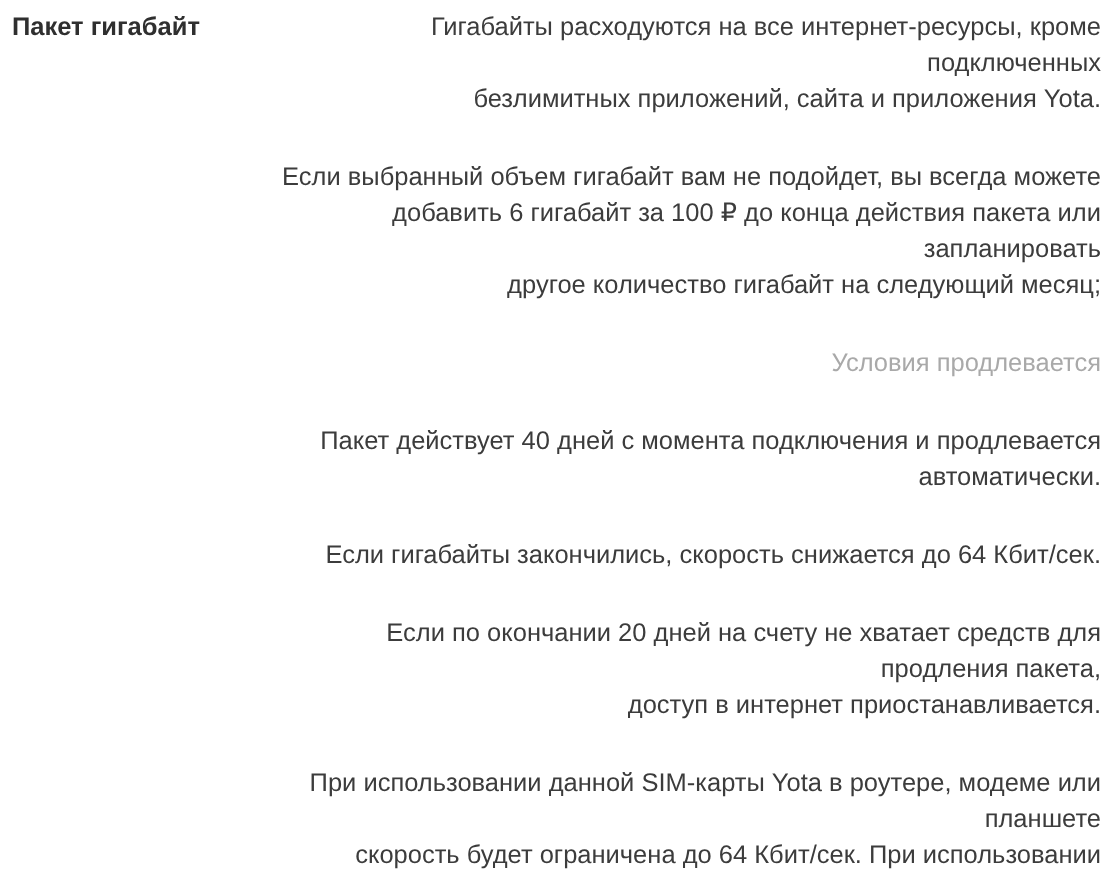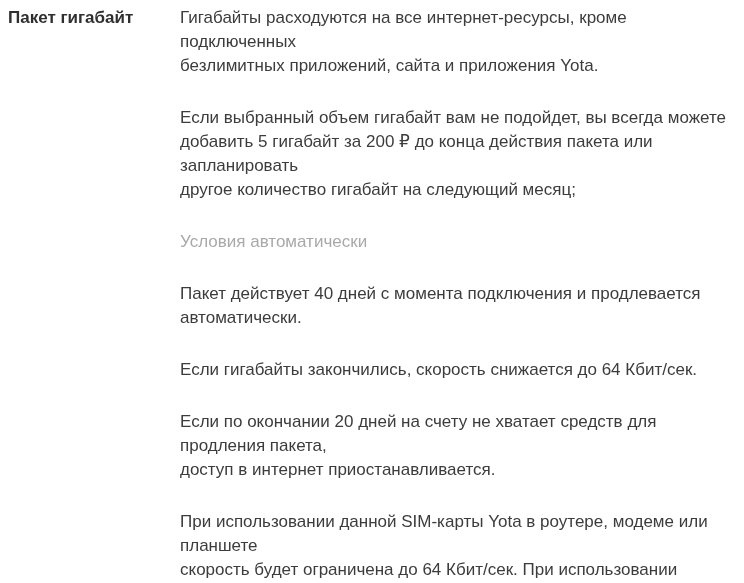--- a/index.html
+++ b/index.html
@@ -30,39 +30,40 @@
     flex: 1 1 auto;
     width: 556px;
     padding-right: 10px;
   }
   .content-col p {
     font-size: 17px;
     line-height: 24px;
     color: #3c3c3c;
     margin-bottom: 28px;
     white-space: pre-line;
+    text-align: right;
   }
   .content-col p.muted {
     color: #a9a9a9;
   }
 </style>
 </head>
 <body>
 
 <div class="page">
   <div class="label-col">
     <h2 class="section-label">Пакет гигабайт</h2>
   </div>
   <div class="content-col">
     <p>Гигабайты расходуются на все интернет-ресурсы, кроме подключенных
 безлимитных приложений, сайта и приложения Yota.</p>
     <p>Если выбранный объем гигабайт вам не подойдет, вы всегда можете
-добавить 5 гигабайт за 200 ₽ до конца действия пакета или запланировать
+добавить 6 гигабайт за 100 ₽ до конца действия пакета или запланировать
 другое количество гигабайт на следующий месяц;</p>
-    <p class="muted">Условия автоматически</p>
+    <p class="muted">Условия продлевается</p>
     <p>Пакет действует 40 дней с момента подключения и продлевается
 автоматически.</p>
     <p>Если гигабайты закончились, скорость снижается до 64 Кбит/сек.</p>
     <p>Если по окончании 20 дней на счету не хватает средств для продления пакета,
 доступ в интернет приостанавливается.</p>
     <p>При использовании данной SIM-карты Yota в роутере, модеме или планшете
 скорость будет ограничена до 64 Кбит/сек. При использовании
 файлообменных сетей скорость будет ограничена до 32 Кбит/сек.</p>
 
   </div>

